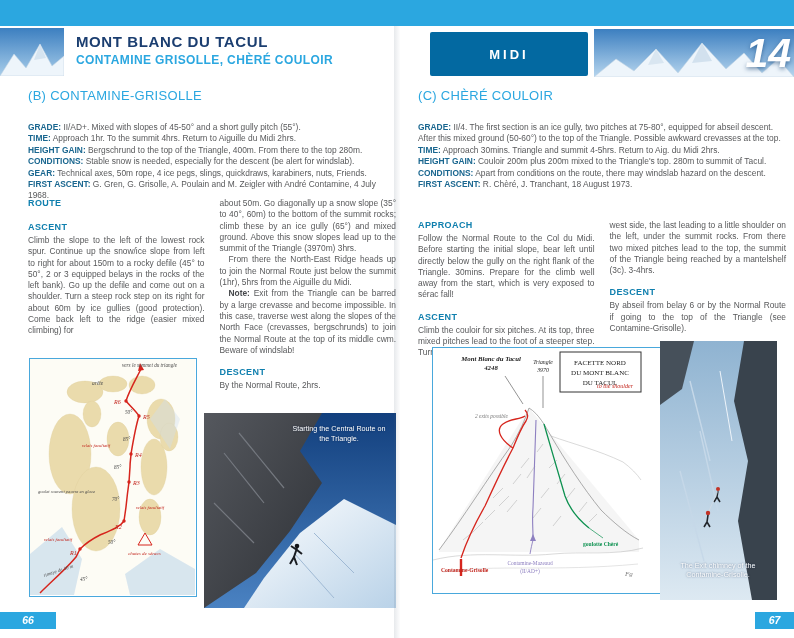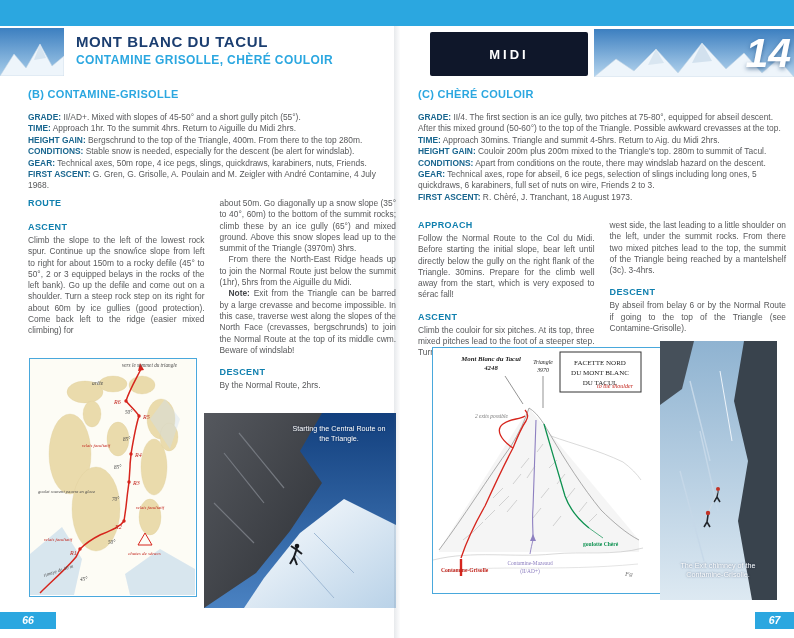--- a/index.html
+++ b/index.html
@@ -14,32 +14,32 @@
 #page-left { left:0; width:397px; }
 #page-right { left:397px; width:397px; }
 
 
 .thumb { position:absolute; left:0; top:28px; width:64px; height:48px; overflow:hidden; }
 .title-block { position:absolute; left:76px; top:33px; }
 .title { font-size:15px; font-weight:bold; color:#1B3E70; letter-spacing:0.6px; }
 .subtitle { font-size:12px; font-weight:bold; color:#2BA7E0; letter-spacing:0.4px; margin-top:3px; }
 
 
-.midi-box { position:absolute; left:33px; top:32px; width:158px; height:44px; background:#0f172a;
+.midi-box { position:absolute; left:33px; top:32px; width:158px; height:44px; background:#0369a1;
   border-radius:2px; color:#fff; font-weight:bold; font-size:13px; letter-spacing:3px;
   display:flex; align-items:center; justify-content:center; }
 .header-photo { position:absolute; left:197px; top:29px; width:200px; height:48px; overflow:hidden; }
 .route-number { position:absolute; right:3px; top:1px; font-size:41px; font-weight:bold; color:#fff;
   line-height:46px; text-shadow:0 2px 4px rgba(15,60,110,0.55); font-style:italic; }
 
 
 .section { position:absolute; }
 #section-b { left:28px; top:88px; width:364px; }
 #section-c { left:21px; top:88px; width:368px; }
-.sec-heading { font-size:11px; font-weight:bold; color:#2BA7E0; letter-spacing:0.3px; margin-bottom:12px; }
+.sec-heading { font-size:13px; font-weight:normal; color:#2BA7E0; letter-spacing:0.3px; margin-bottom:19px; }
 .info-row { font-size:8.4px; line-height:11.4px; color:#58595B; }
 .info-row b { color:#19668F; }
 
 
 .cols { position:absolute; display:flex; gap:15px;margin-top:20px; }
 #cols-b { left:28px; top:178px; width:368px; }
 #cols-c { left:21px; top:200px; width:368px; }
 .col { width:179px; }
 .sec2 { font-size:9px; font-weight:bold; color:#0F7FAE; letter-spacing:0.4px; margin:0 0 3px 0; }
 .para { font-size:8.4px; line-height:11.3px; color:#58595B; text-align:justify; }
@@ -241,21 +241,20 @@
       </svg>
       <div class="route-number">14</div>
     </div>
 
     <div class="section" id="section-c">
       <div class="sec-heading">(C) CHÈRÉ COULOIR</div>
       <div class="info-row"><b>GRADE:</b> <span>II/4. The first section is an ice gully, two pitches at 75-80°, equipped for abseil descent. After this mixed ground (50-60°) to the top of the Triangle. Possible awkward crevasses at the top.</span></div>
       <div class="info-row"><b>TIME:</b> <span>Approach 30mins. Triangle and summit 4-5hrs. Return to Aig. du Midi 2hrs.</span></div>
       <div class="info-row"><b>HEIGHT GAIN:</b> <span>Couloir 200m plus 200m mixed to the Triangle's top. 280m to summit of Tacul.</span></div>
       <div class="info-row"><b>CONDITIONS:</b> <span>Apart from conditions on the route, there may windslab hazard on the descent.</span></div>
-      <div class="info-row"><b>GEAR:</b> <span>Technical axes, rope for abseil, 6 ice pegs, selection of slings including long ones, 5 quickdraws, 6 karabiners, full set of nuts on wire, Friends 2 to 3.</span></div>
       <div class="info-row"><b>FIRST ASCENT:</b> <span>R. Chèré, J. Tranchant, 18 August 1973.</span></div>
     </div>
 
     <div class="cols" id="cols-c">
       <div class="col">
         <h3 class="sec2">APPROACH</h3>
         <p class="para">Follow the Normal Route to the Col du Midi. Before starting the initial slope, bear left until directly below the gully on the right flank of the Triangle. 30mins. Prepare for the climb well away from the start, which is very exposed to sérac fall!</p>
         <div class="gap"></div>
         <h3 class="sec2">ASCENT</h3>
         <p class="para">Climb the couloir for six pitches. At its top, three mixed pitches lead to the foot of a steeper step. Turn this on the right, by three pitches on the</p>

